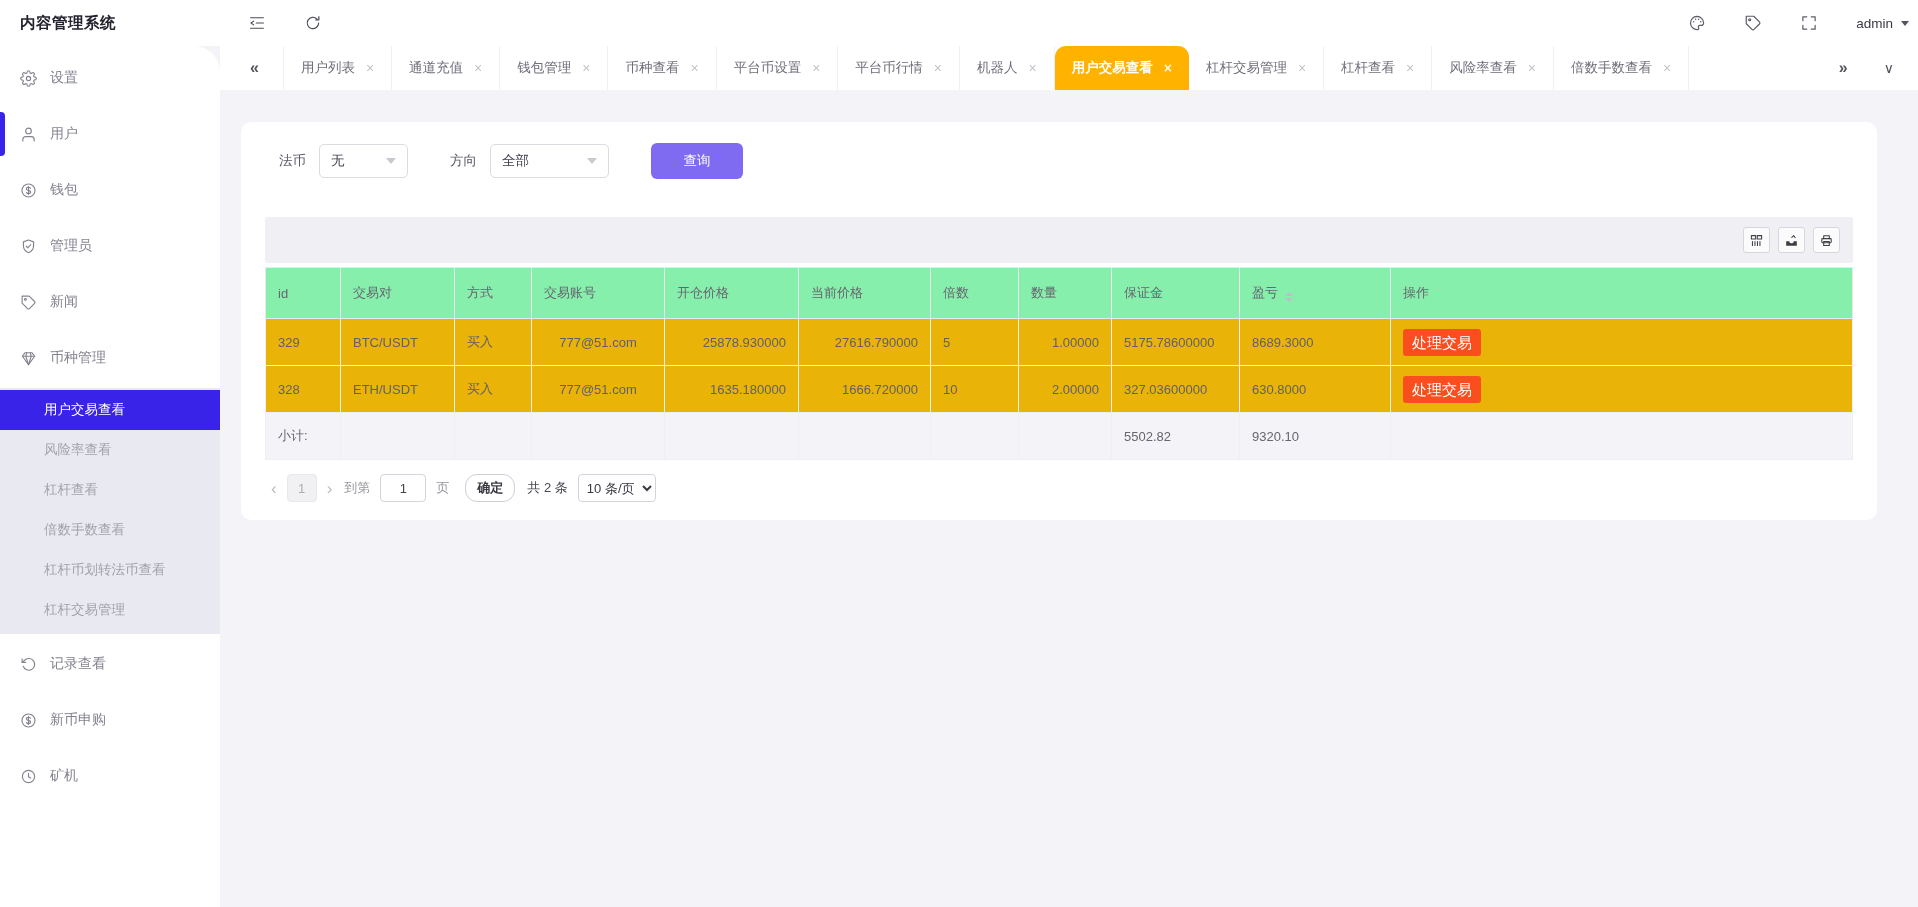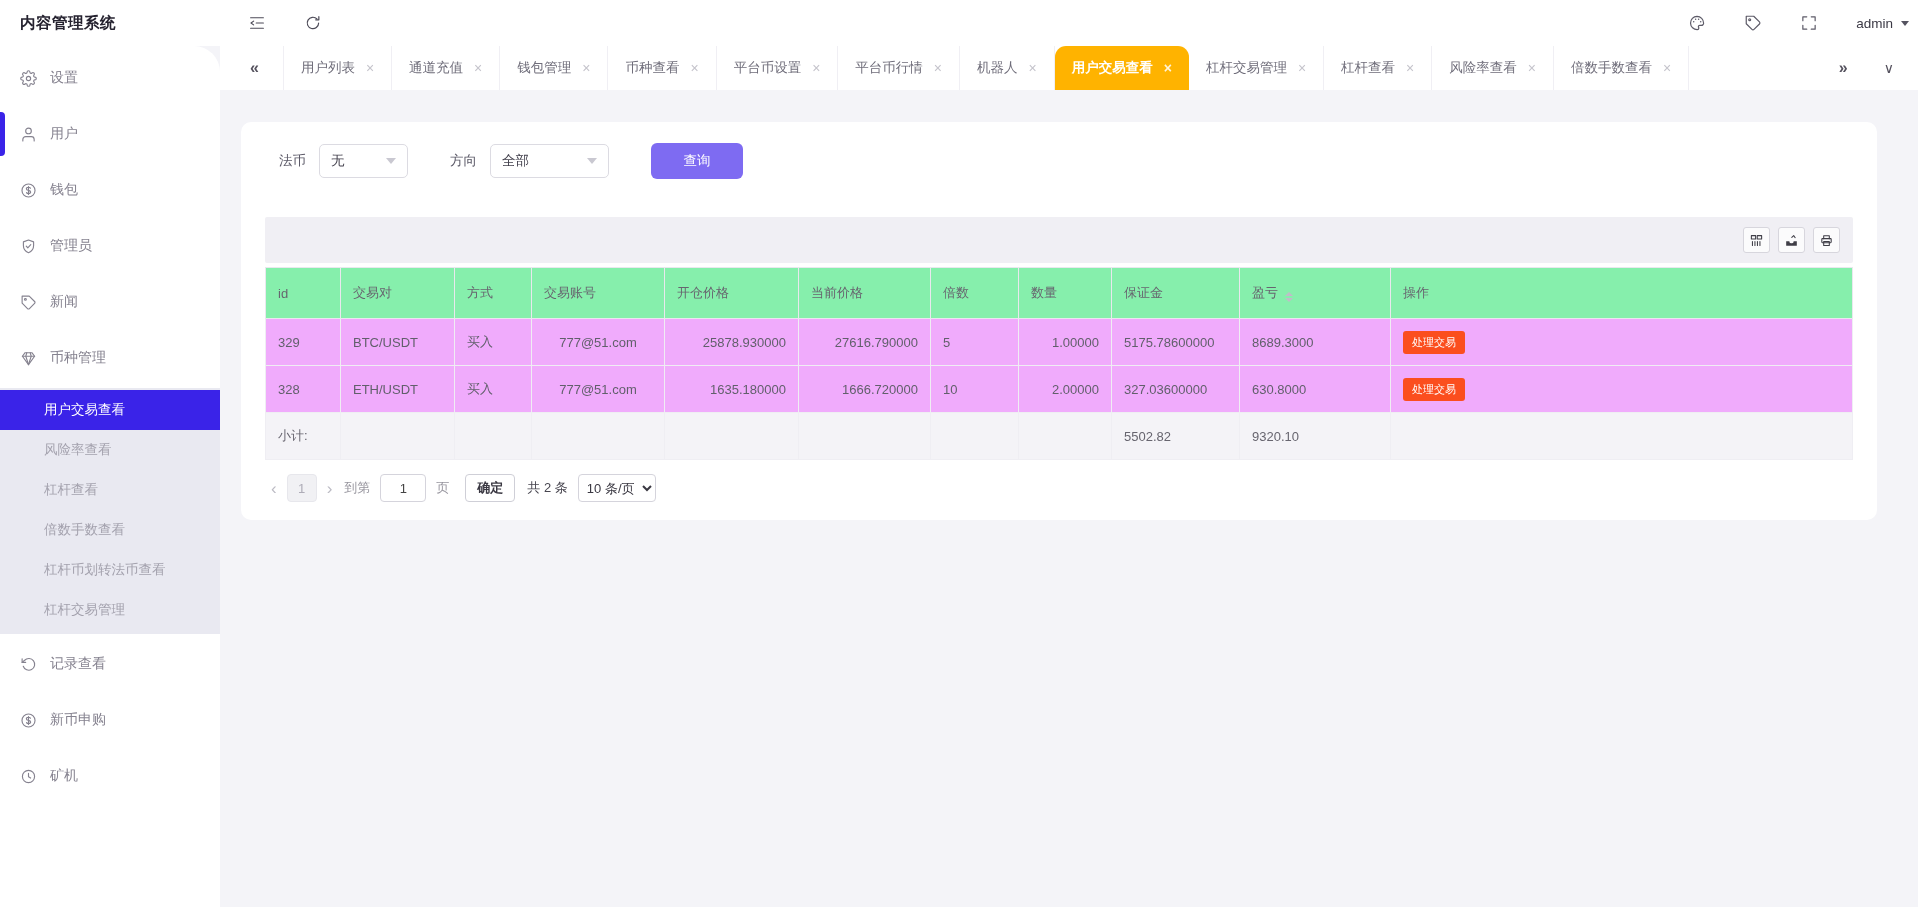--- a/index.html
+++ b/index.html
@@ -51,35 +51,35 @@
   .select-caret { position:absolute; right:11px; width:0; height:0; border-left:5px solid transparent; border-right:5px solid transparent; border-top:6px solid #c9c8d1; }
   .search-btn { margin-left:0; width:92px; height:36px; border:none; border-radius:6px; background:var(--accent,#7e6bf2); color:#fff; font-size:13.5px; cursor:pointer; font-family:inherit; }
 
   .table-section { margin:38px 24px 0; }
   .table-toolbar { height:46px; background:#f0eff4; border-radius:2px; display:flex; align-items:center; justify-content:flex-end; gap:8px; padding-right:13px; margin-bottom:4px; }
   .tool-btn { width:27px; height:26px; background:#fbfbfc; border:1px solid #d7d6dd; border-radius:3px; display:flex; align-items:center; justify-content:center; color:#3f3e47; cursor:pointer; }
   .tool-btn svg { width:15px; height:15px; stroke-width:1.7; }
 
   table { width:100%; border-collapse:collapse; table-layout:fixed; font-size:13px; }
   th { height:42px; background:#86efac; border:1px solid #e9e8ee; font-weight:400; color:#67656f; text-align:left; padding:16px 12px; white-space:nowrap; }
-  td { height:47px; border:1px solid #efeef3; padding:0 12px; color:#615f6b; background:#f0abfc; white-space:nowrap; overflow:hidden; }
+  td { height:47px; border:1px solid #efeef3; padding:0 12px; color:#615f6b; background:#eab308; white-space:nowrap; overflow:hidden; }
   td.num { text-align:right; } td.center { text-align:center; }
   tr.subtotal td { background:#f4f3f7; color:#67656f; }
   .sort { display:inline-flex; flex-direction:column; gap:2px; margin-left:7px; vertical-align:1px; cursor:pointer; }
   .sort i { display:block; width:0; height:0; border-left:4px solid transparent; border-right:4px solid transparent; }
   .sort .up { border-bottom:4.5px solid #bfbec7; }
   .sort .down { border-top:4.5px solid #bfbec7; }
-  .action-btn { display:inline-block; background:var(--danger,#fb4e1e); color:#fff; font-size:11px; line-height:1; padding:6px 9px; border-radius:3px; cursor:pointer; }
+  .action-btn { display:inline-block; background:var(--danger,#fb4e1e); color:#fff; font-size:15px; line-height:1; padding:6px 9px; border-radius:3px; cursor:pointer; }
 
   .pagination { display:flex; align-items:center; margin-top:14px; font-size:13px; color:#5f5d68; }
   .pg-arrow { font-size:17px; color:#bcbbc4; padding:0 6px; cursor:pointer; line-height:1; }
   .pg-current { width:30px; height:28px; margin:0 4px; background:#f1f1f4; border:1px solid #e7e7ec; border-radius:4px; display:flex; align-items:center; justify-content:center; color:#aeacb7; cursor:pointer; }
   .pg-text { color:#98969f; margin:0 6px; }
   .pg-input { width:46px; height:28px; border:1px solid #d5d4dc; border-radius:4px; text-align:center; font-size:13px; color:#444; margin:0 4px; font-family:inherit; }
-  .pg-confirm { height:28px; padding:0 11px; margin:0 8px 0 10px; background:#fff; border:1px solid #cfcfd7; border-radius:4px; font-size:13px; font-weight:700; color:#3a3842; cursor:pointer; font-family:inherit; }
+  .pg-confirm { height:28px; padding:0 11px; margin:0 8px 0 10px; background:#fff; border:1px solid #cfcfd7; border-radius:12px; font-size:13px; font-weight:700; color:#3a3842; cursor:pointer; font-family:inherit; }
   .pg-total { margin:0 10px 0 4px; color:#47454f; }
   .pg-size { height:28px; border:1px solid #d5d4dc; border-radius:4px; font-size:13px; color:#3a3842; padding:0 4px; background:#fff; font-family:inherit; }
 </style>
 </head>
 <body>
 
 <div class="topbar">
   <div class="brand">内容管理系统</div>
   <div class="top-left-icons">
     <span>

